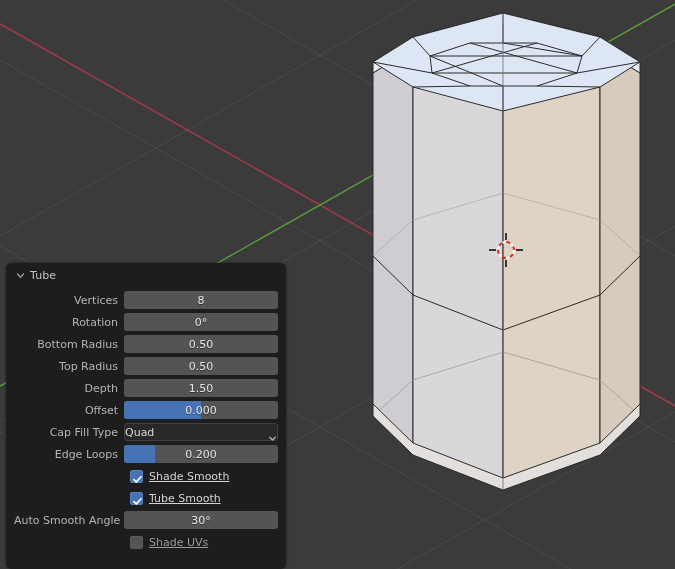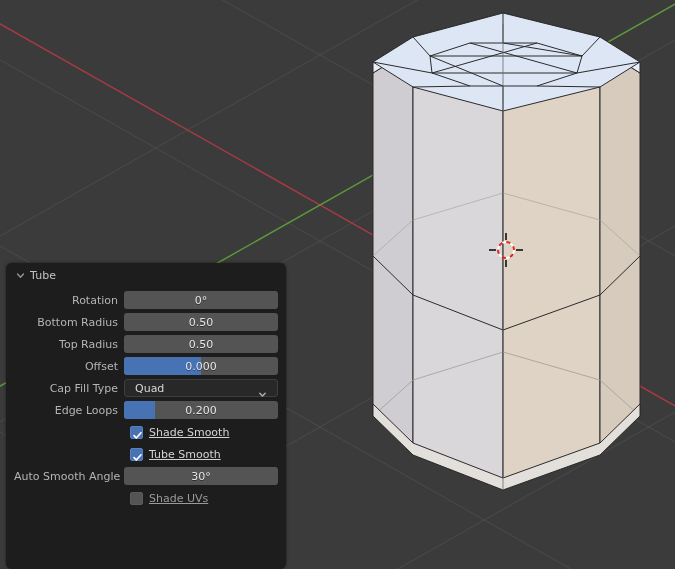--- a/index.html
+++ b/index.html
@@ -108,21 +108,21 @@
   .dropdown {
     position: relative;
     flex: 1;
     height: 18px;
     background: #282828;
     border: 1px solid #3f3f3f;
     border-radius: 3px;
     box-sizing: border-box;
     display: flex;
     align-items: center;
-    padding: 0 10px;
+    padding: 0 0;
     gap: 43px;
   }
   .dropdown .dd-value {
     color: #d8d8d8;
     font-size: 11px;
     flex: 1;
     white-space: nowrap;
     overflow: hidden;
   }
   .dropdown .dd-arrow {
@@ -261,20 +261,27 @@
     <span class="tri">
       <svg width="9" height="9" viewBox="0 0 9 9">
         <path d="M1.5 3 L4.5 6.2 L7.5 3" fill="none" stroke="#9a9a9a" stroke-width="1.3" stroke-linecap="round" stroke-linejoin="round"></path>
       </svg>
     </span>
     <span class="panel-title">Tube</span>
   </div>
 
   <div class="panel-body">
 
+    <div class="row">
+      <div class="row-label">Vertices</div>
+      <div class="field">
+        <span class="slider-fill" style="width:0%"></span>
+        <span class="field-value">8</span>
+      </div>
+    </div>
 
     <div class="row">
       <div class="row-label">Rotation</div>
       <div class="field">
         <span class="slider-fill" style="width:0%"></span>
         <span class="field-value">0°</span>
       </div>
     </div>
 
     <div class="row">
@@ -286,20 +293,27 @@
     </div>
 
     <div class="row">
       <div class="row-label">Top Radius</div>
       <div class="field">
         <span class="slider-fill" style="width:0%"></span>
         <span class="field-value">0.50</span>
       </div>
     </div>
 
+    <div class="row">
+      <div class="row-label">Depth</div>
+      <div class="field">
+        <span class="slider-fill" style="width:0%"></span>
+        <span class="field-value">1.50</span>
+      </div>
+    </div>
 
     <div class="row">
       <div class="row-label">Offset</div>
       <div class="field">
         <span class="slider-fill" id="offset-fill" style="width: 50%;"></span>
         <span class="field-value">0.000</span>
       </div>
     </div>
 
     <div class="row">

